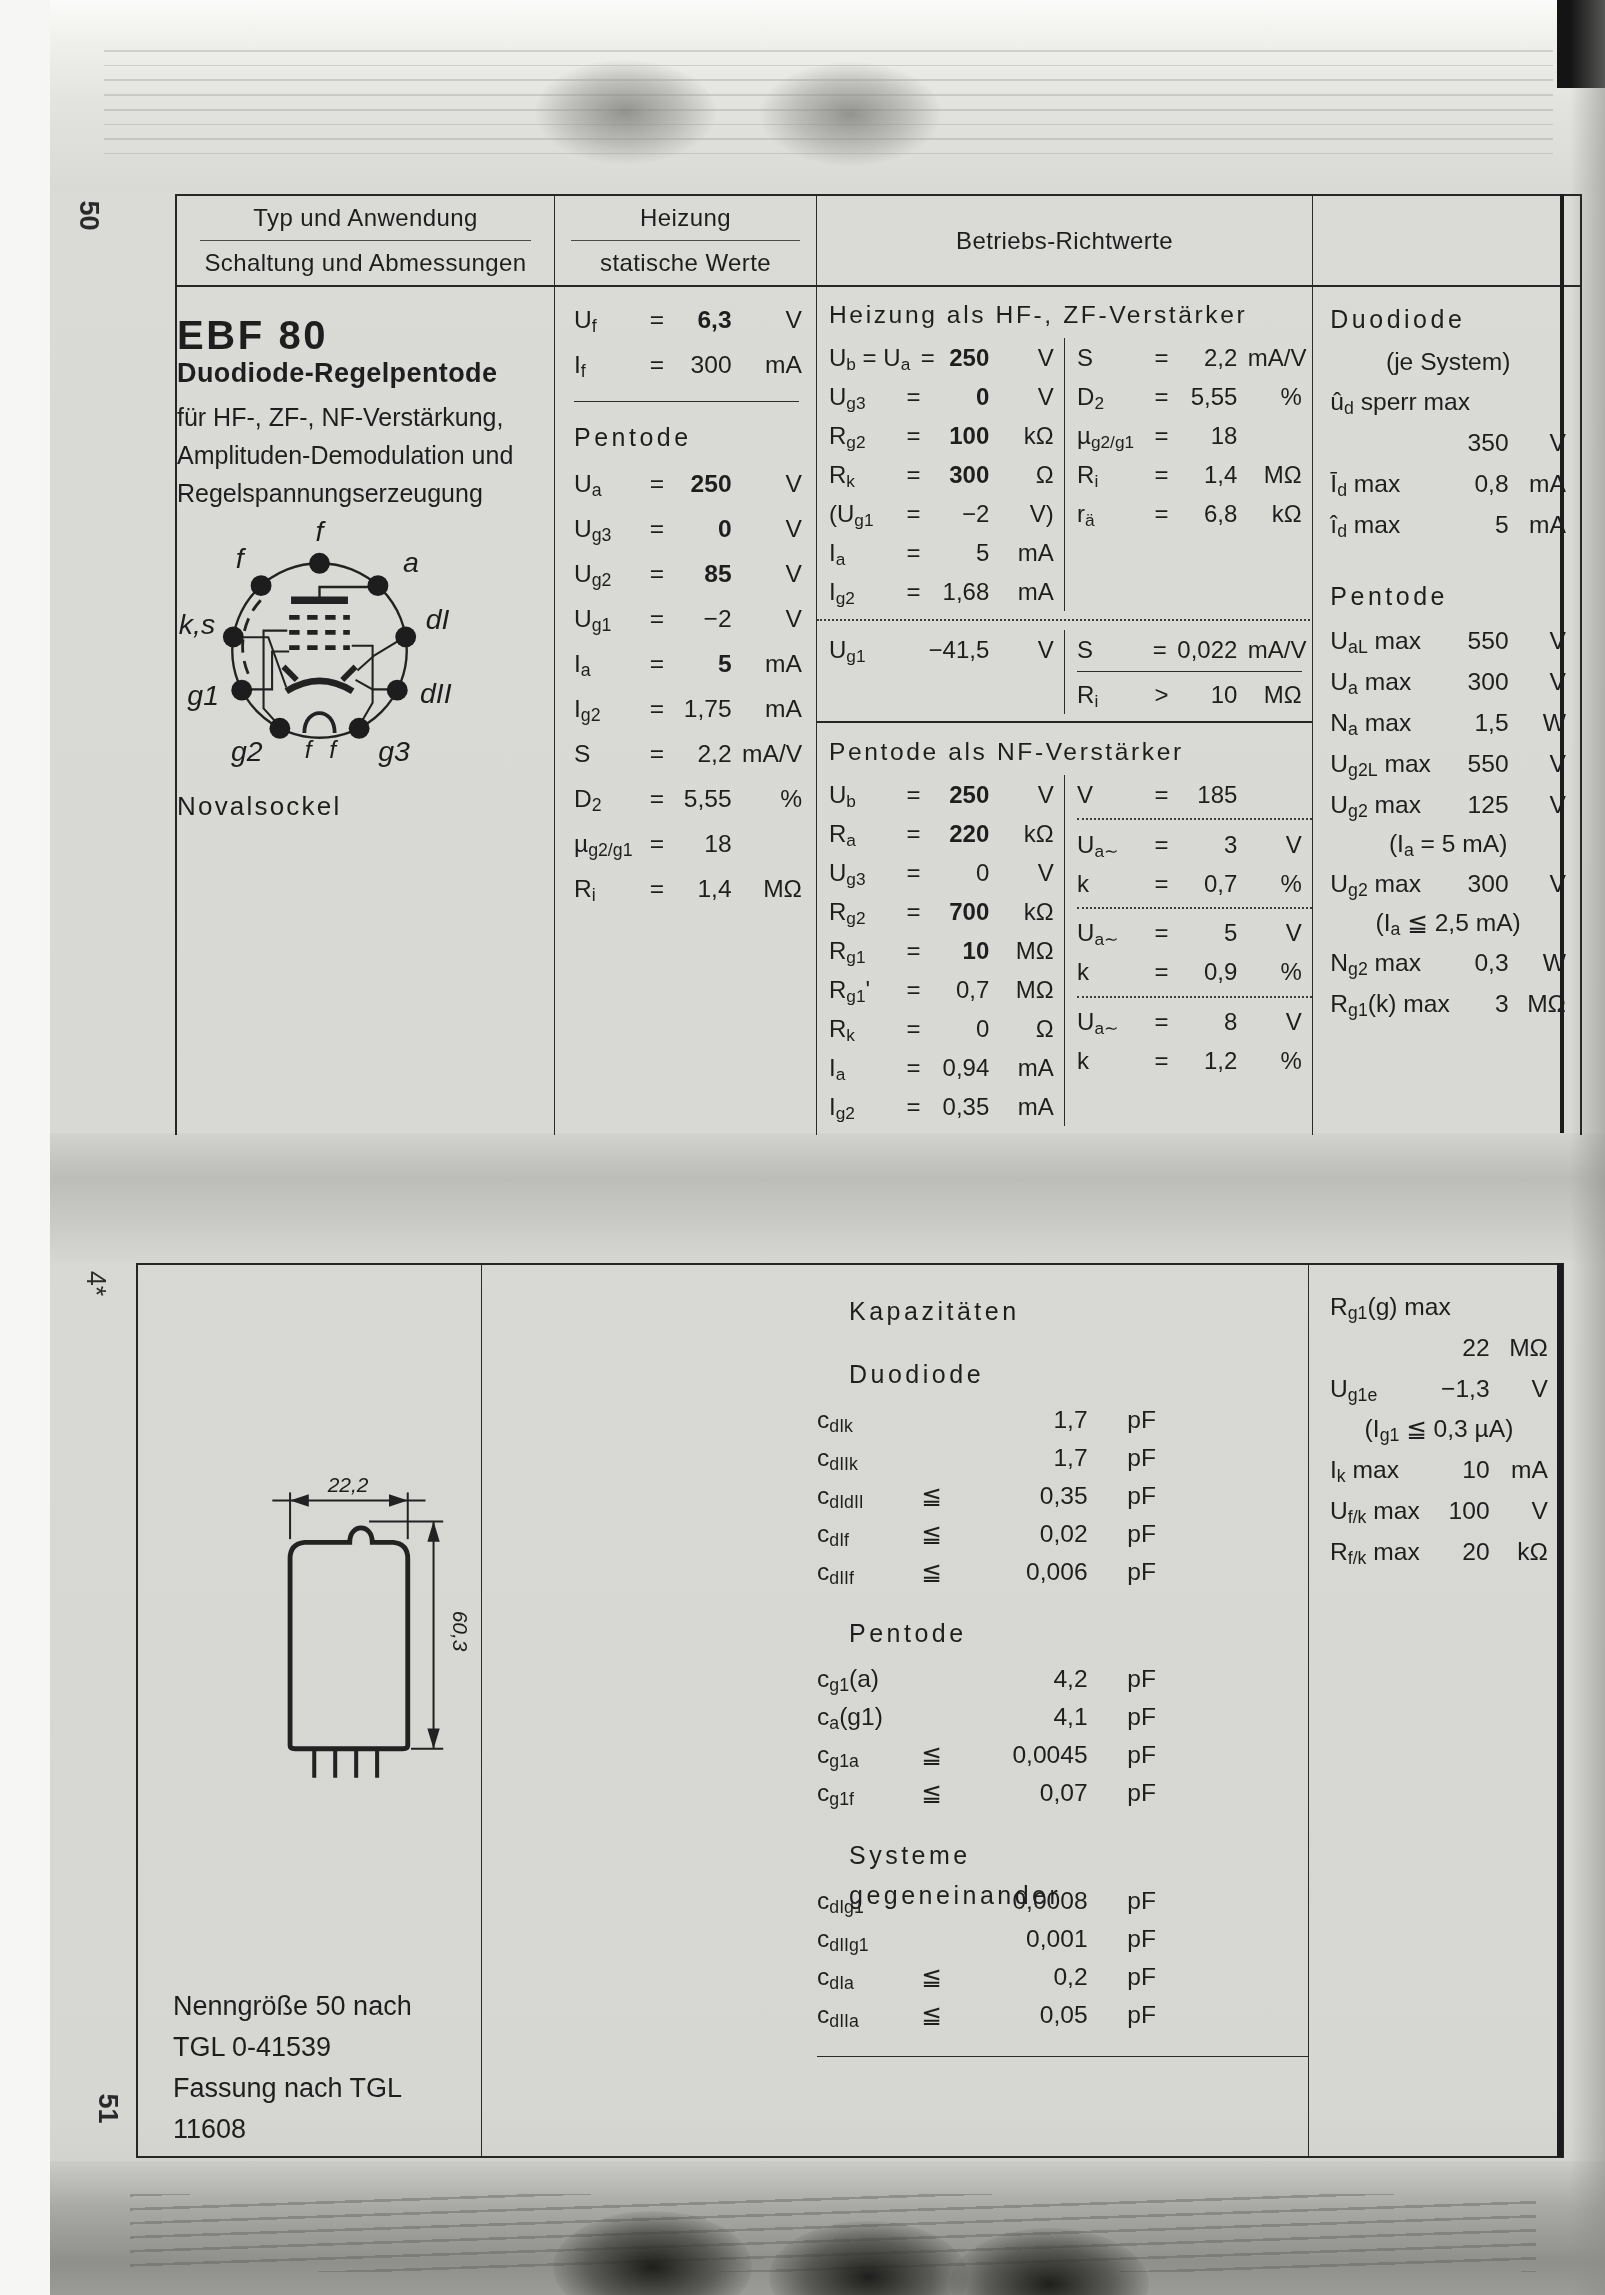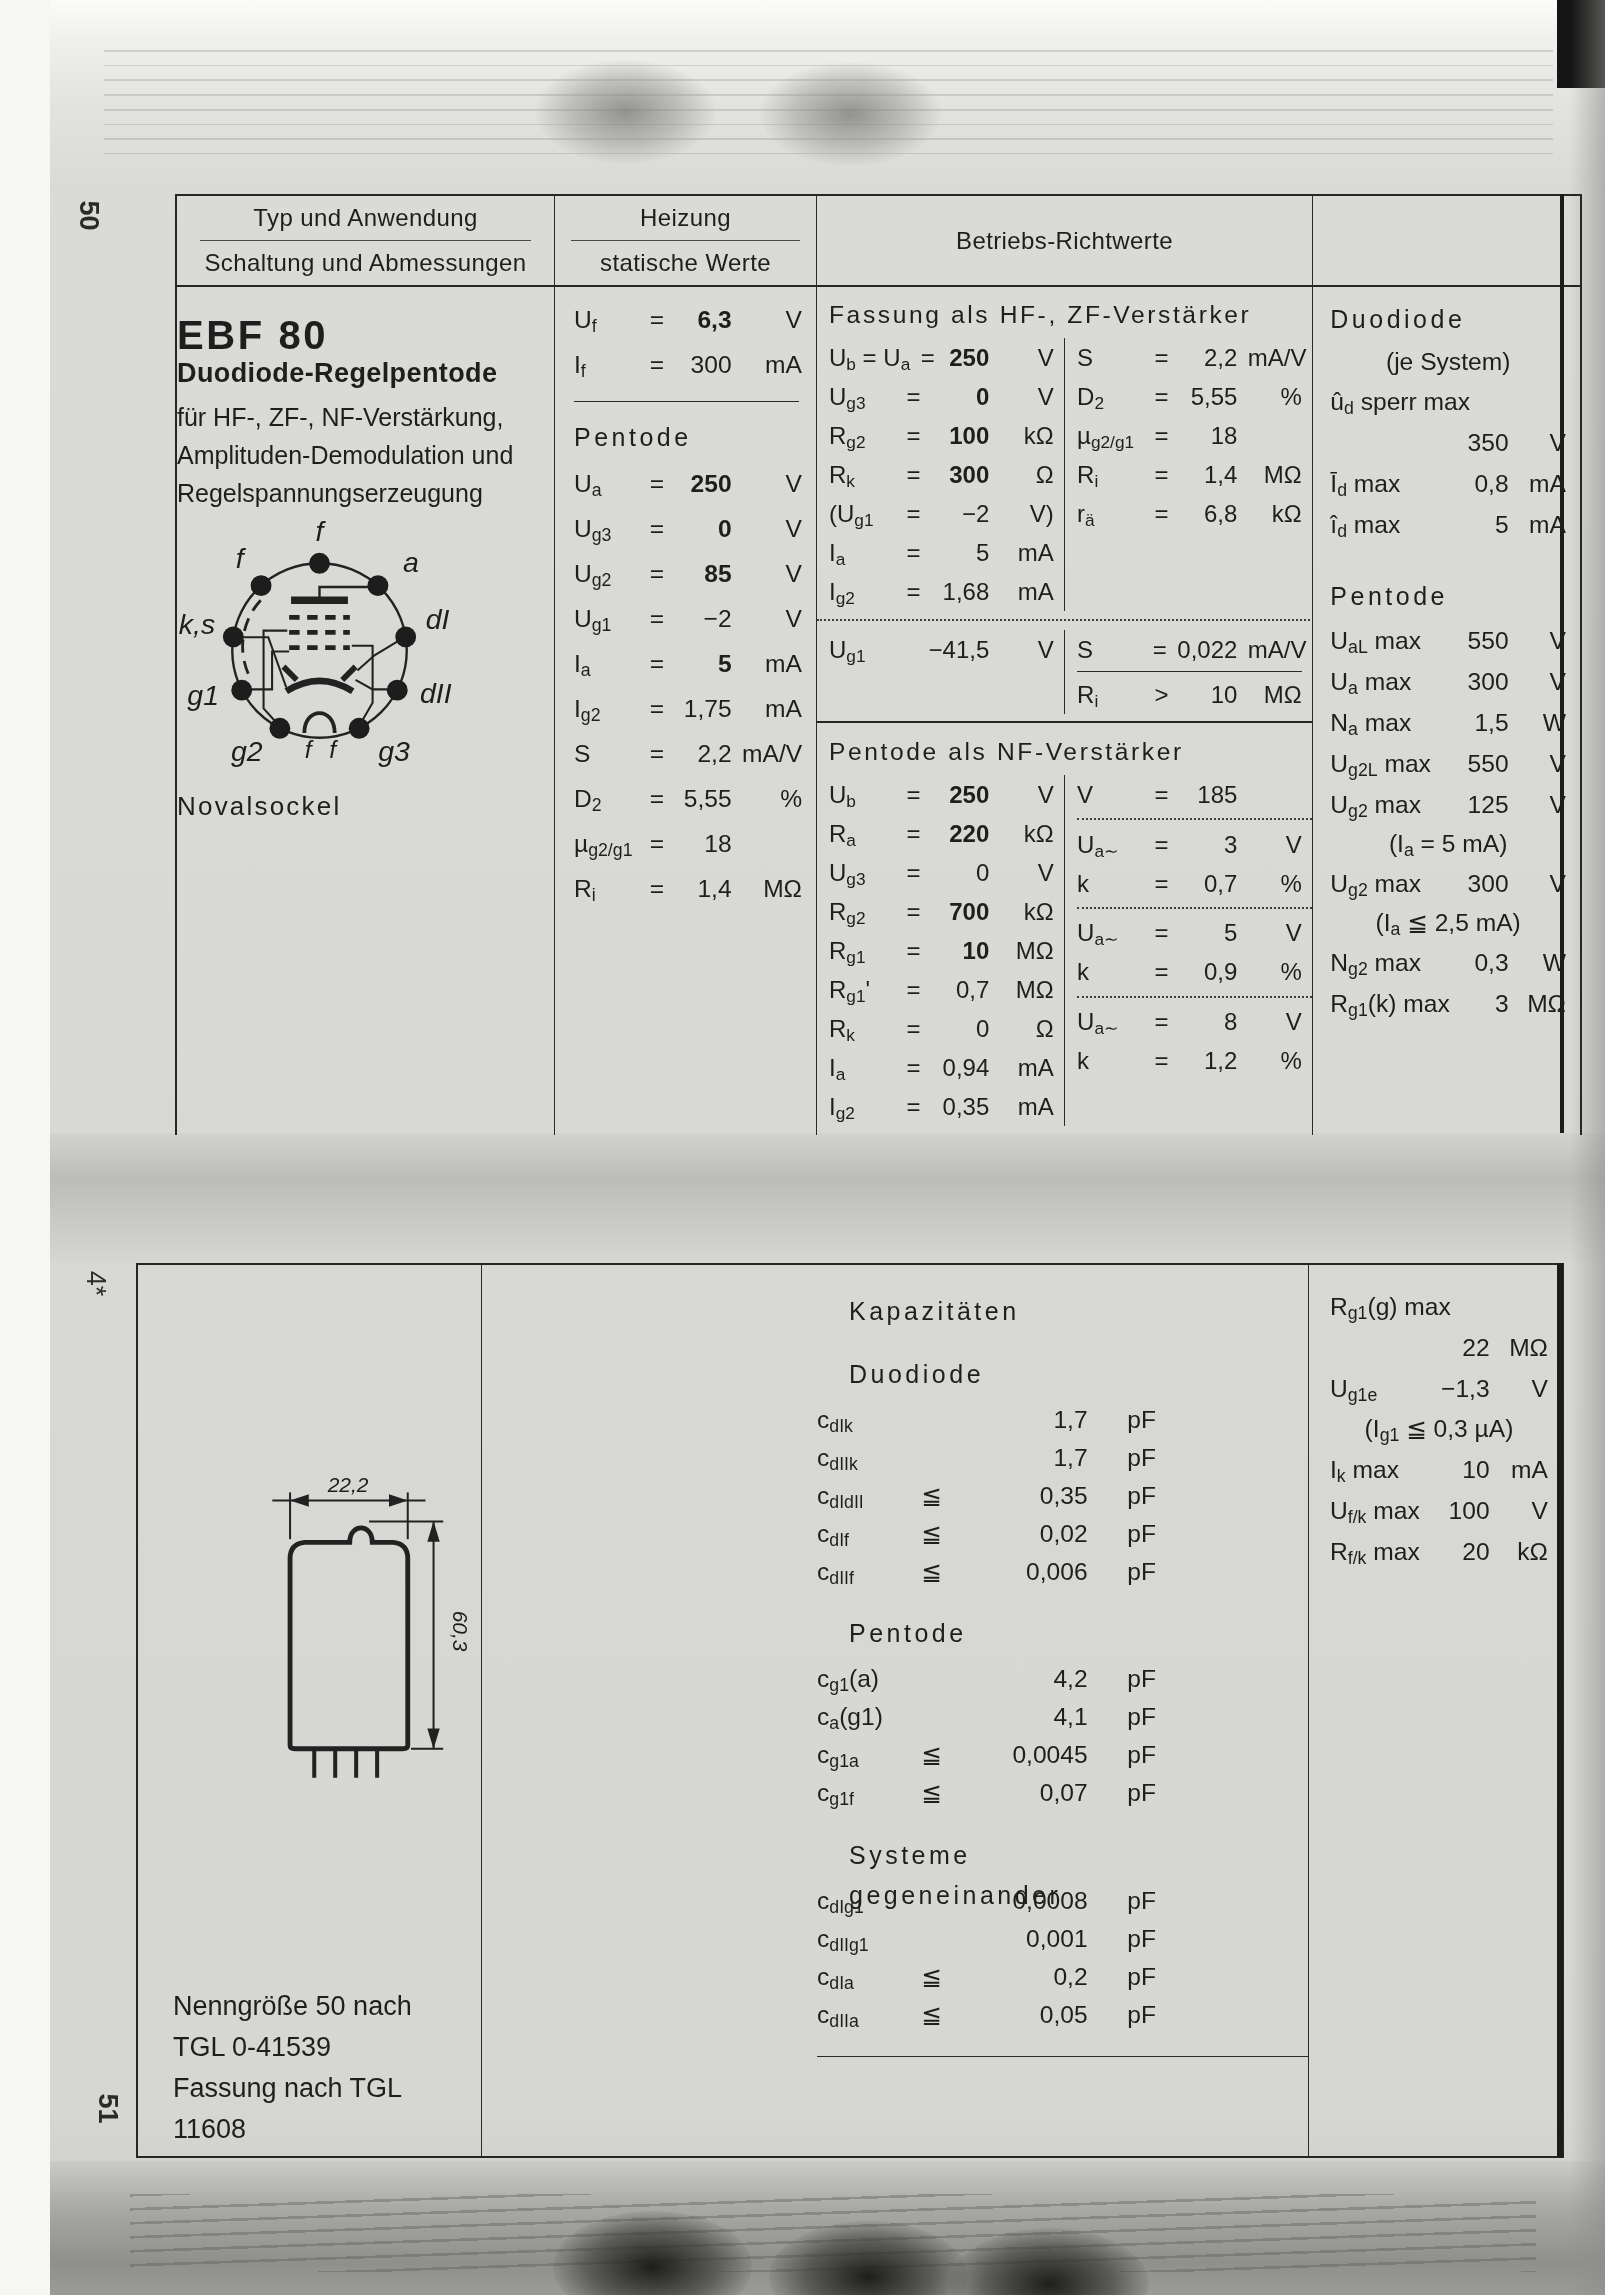--- a/index.html
+++ b/index.html
@@ -292,21 +292,21 @@
           </div>
           <div class="trow">
             <span class="lbl">R<sub>i</sub></span>
             <span class="eq">=</span>
             <span class="val">1,4</span>
             <span class="unit">MΩ</span>
           </div>
         </div>
 
       <div class="cell c3">
-        <div class="sec-head">Fassung als HF-, ZF-Verstärker</div>
+        <div class="sec-head">Heizung als HF-, ZF-Verstärker</div>
         <div class="band">
           <div class="half l">
               <div class="trow">
                 <span class="lbl">U<sub>b</sub> = U<sub>a</sub></span>
                 <span class="eq">=</span>
                 <span class="val b">250</span>
                 <span class="unit">V</span>
               </div>
               <div class="trow">
                 <span class="lbl">U<sub>g3</sub></span>

